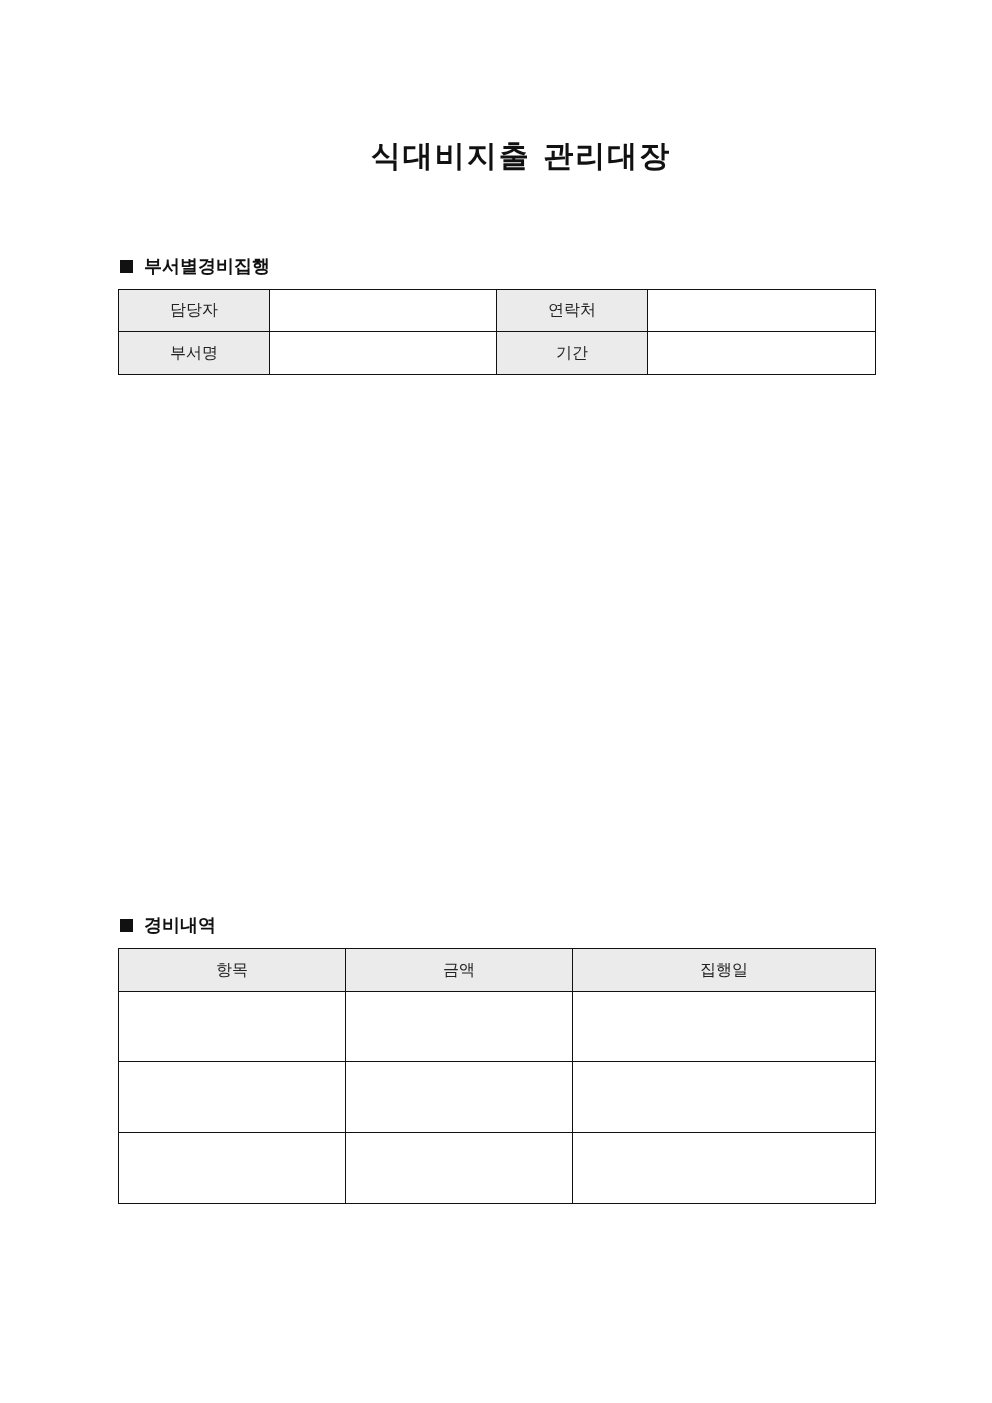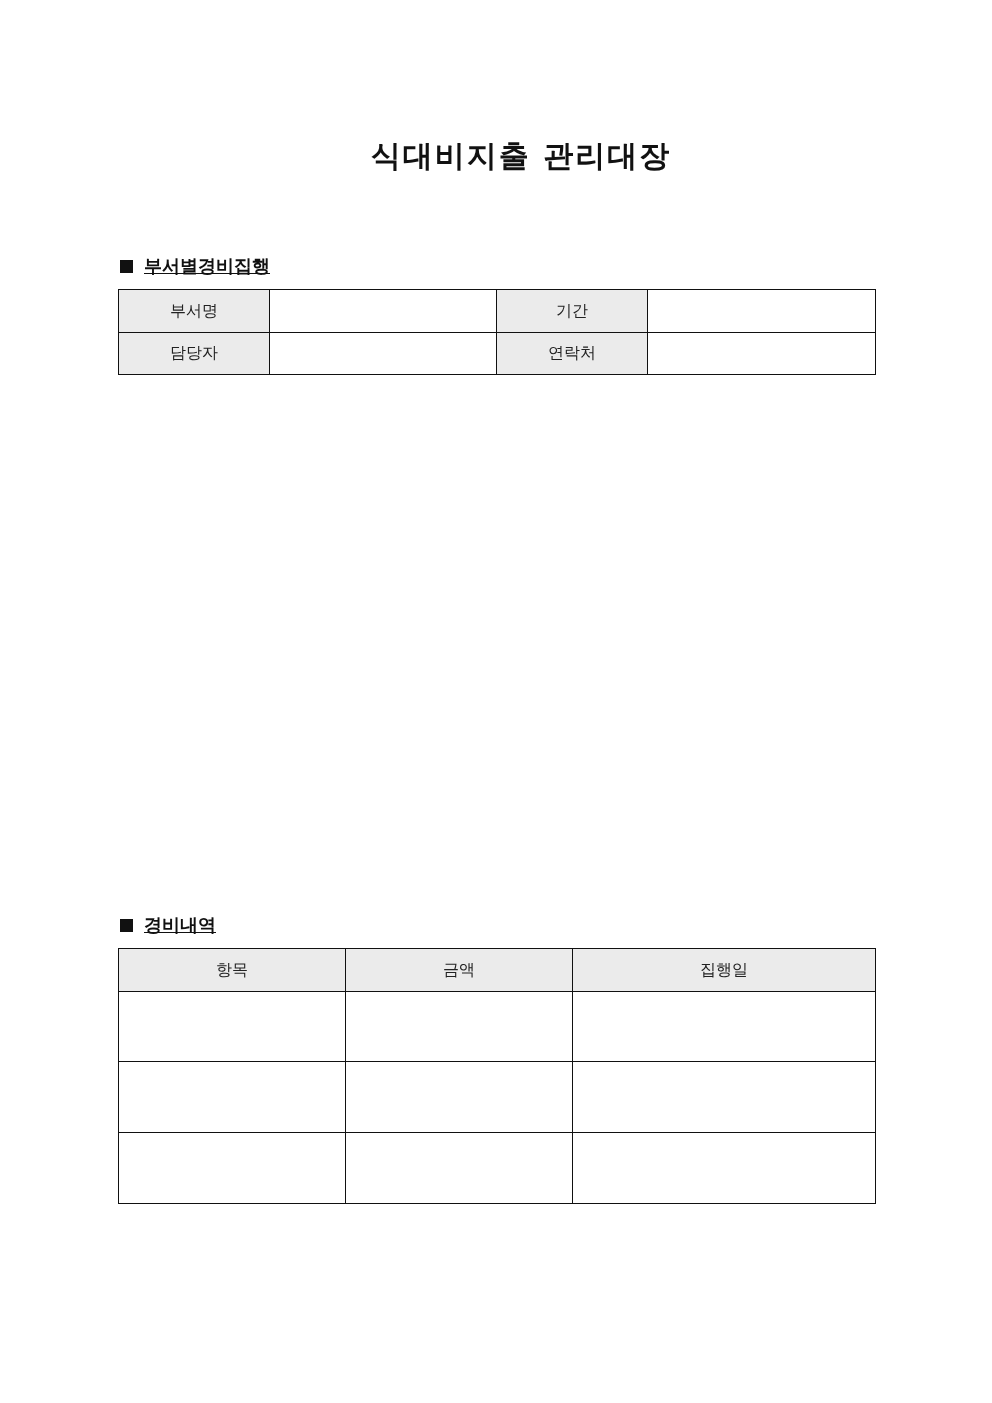--- a/index.html
+++ b/index.html
@@ -1,18 +1,18 @@
 <!DOCTYPE html>
 <html><head>
 <meta charset="utf-8">
 <style>
   html, body { margin: 0; padding: 0; background: #ffffff; }
   body { width: 992px; height: 1403px; position: relative; font-family: "DejaVu Sans", "Liberation Sans", sans-serif; color: #111; }
   .title { position: absolute; left: 0; top: 136px; width: 992px; text-align: center; font-size: 30px; font-weight: bold; letter-spacing: 2px; padding-left: 25px; }
-  .section { position: absolute; left: 118px; font-size: 18px; font-weight: bold; display: flex; align-items: center; text-decoration: underline; }
+  .section { position: absolute; left: 118px; font-size: 18px; font-weight: bold; display: flex; align-items: center; }
   .section .sq { display: inline-block; width: 13px; height: 13px; background: #111; margin-right: 11px; margin-left: 2px; }
   table { position: absolute; left: 118px; width: 757px; border-collapse: collapse; table-layout: fixed; }
   td, th { border: 1.3px solid #111; font-size: 16px; font-weight: normal; text-align: center; vertical-align: middle; padding: 0; }
   .lbl { background: #ebebeb; color: #222; }
   .val { background: #fff; }
 </style>
 </head>
 <body>
 
 <div class="title">식대비지출 관리대장</div>
@@ -23,30 +23,30 @@
 </div>
 
 <table style="top:289px;">
   <colgroup>
     <col style="width:151px">
       <col style="width:227px">
       <col style="width:151px">
       <col style="width:228px">
   </colgroup>
   <tbody>
-      <tr style="height:43px;">
+      <tr style="height:42px;">
+    <td class="lbl">담당자</td>
+    <td class="val"></td>
+    <td class="lbl">연락처</td>
+    <td class="val"></td>
+  </tr>
+  <tr style="height:43px;">
     <td class="lbl">부서명</td>
     <td class="val"></td>
     <td class="lbl">기간</td>
-    <td class="val"></td>
-  </tr>
-  <tr style="height:42px;">
-    <td class="lbl">담당자</td>
-    <td class="val"></td>
-    <td class="lbl">연락처</td>
     <td class="val"></td>
   </tr>
 </tbody>
   </table>
 
 <div class="section" style="top:913px;">
   <span class="sq"></span>
   <span>경비내역</span>
 </div>
 

